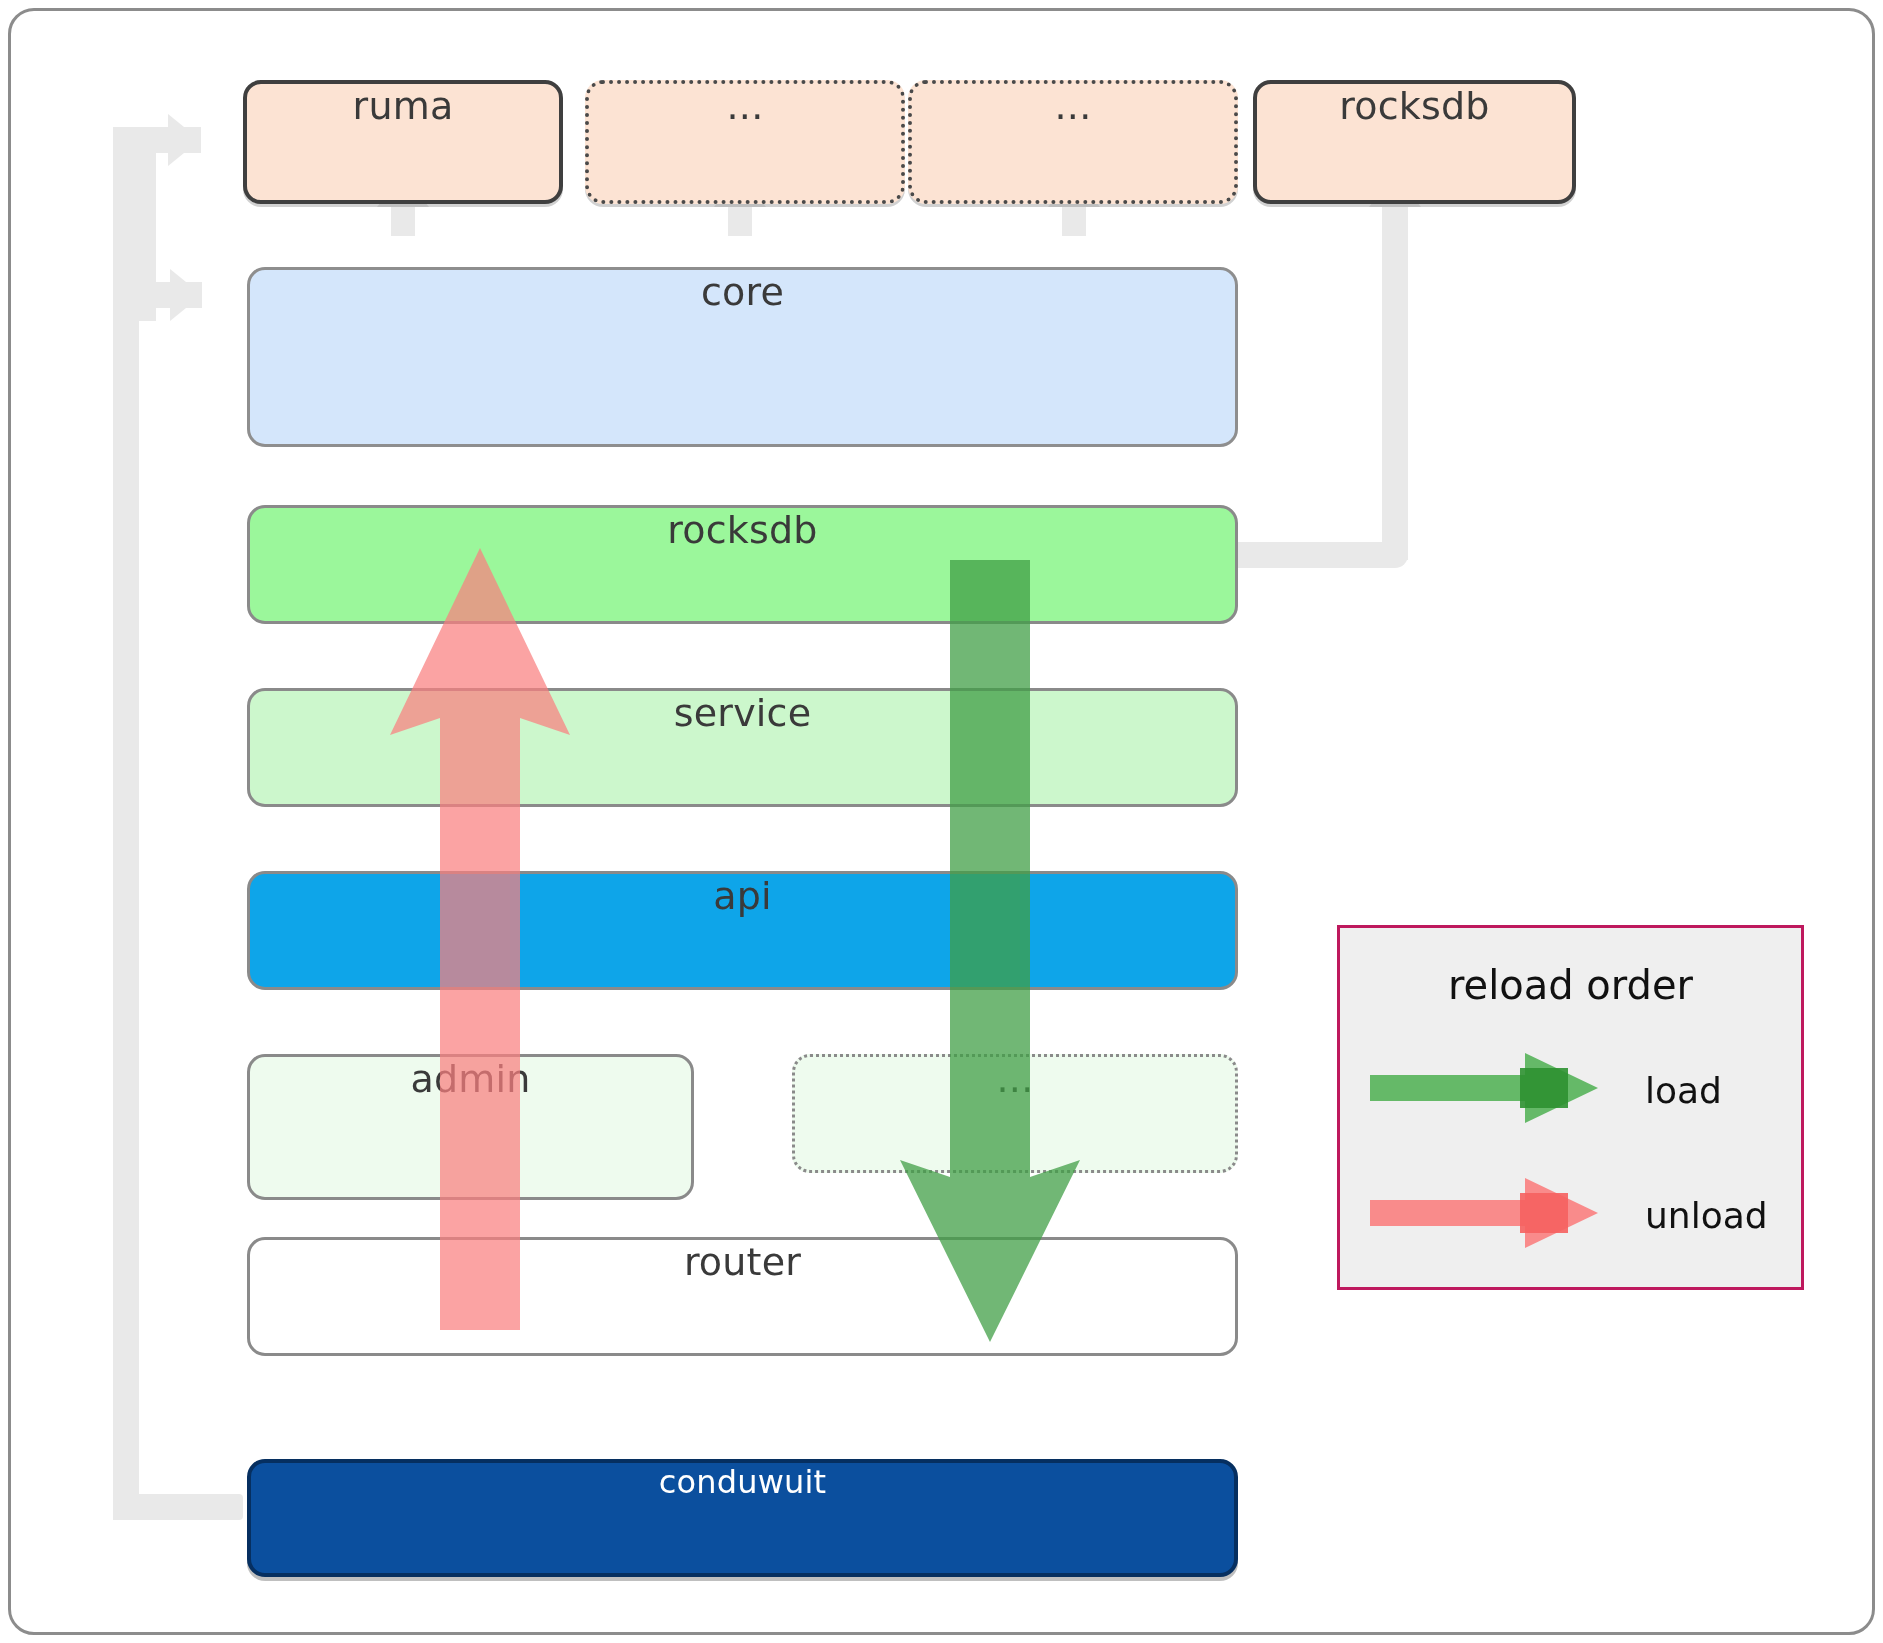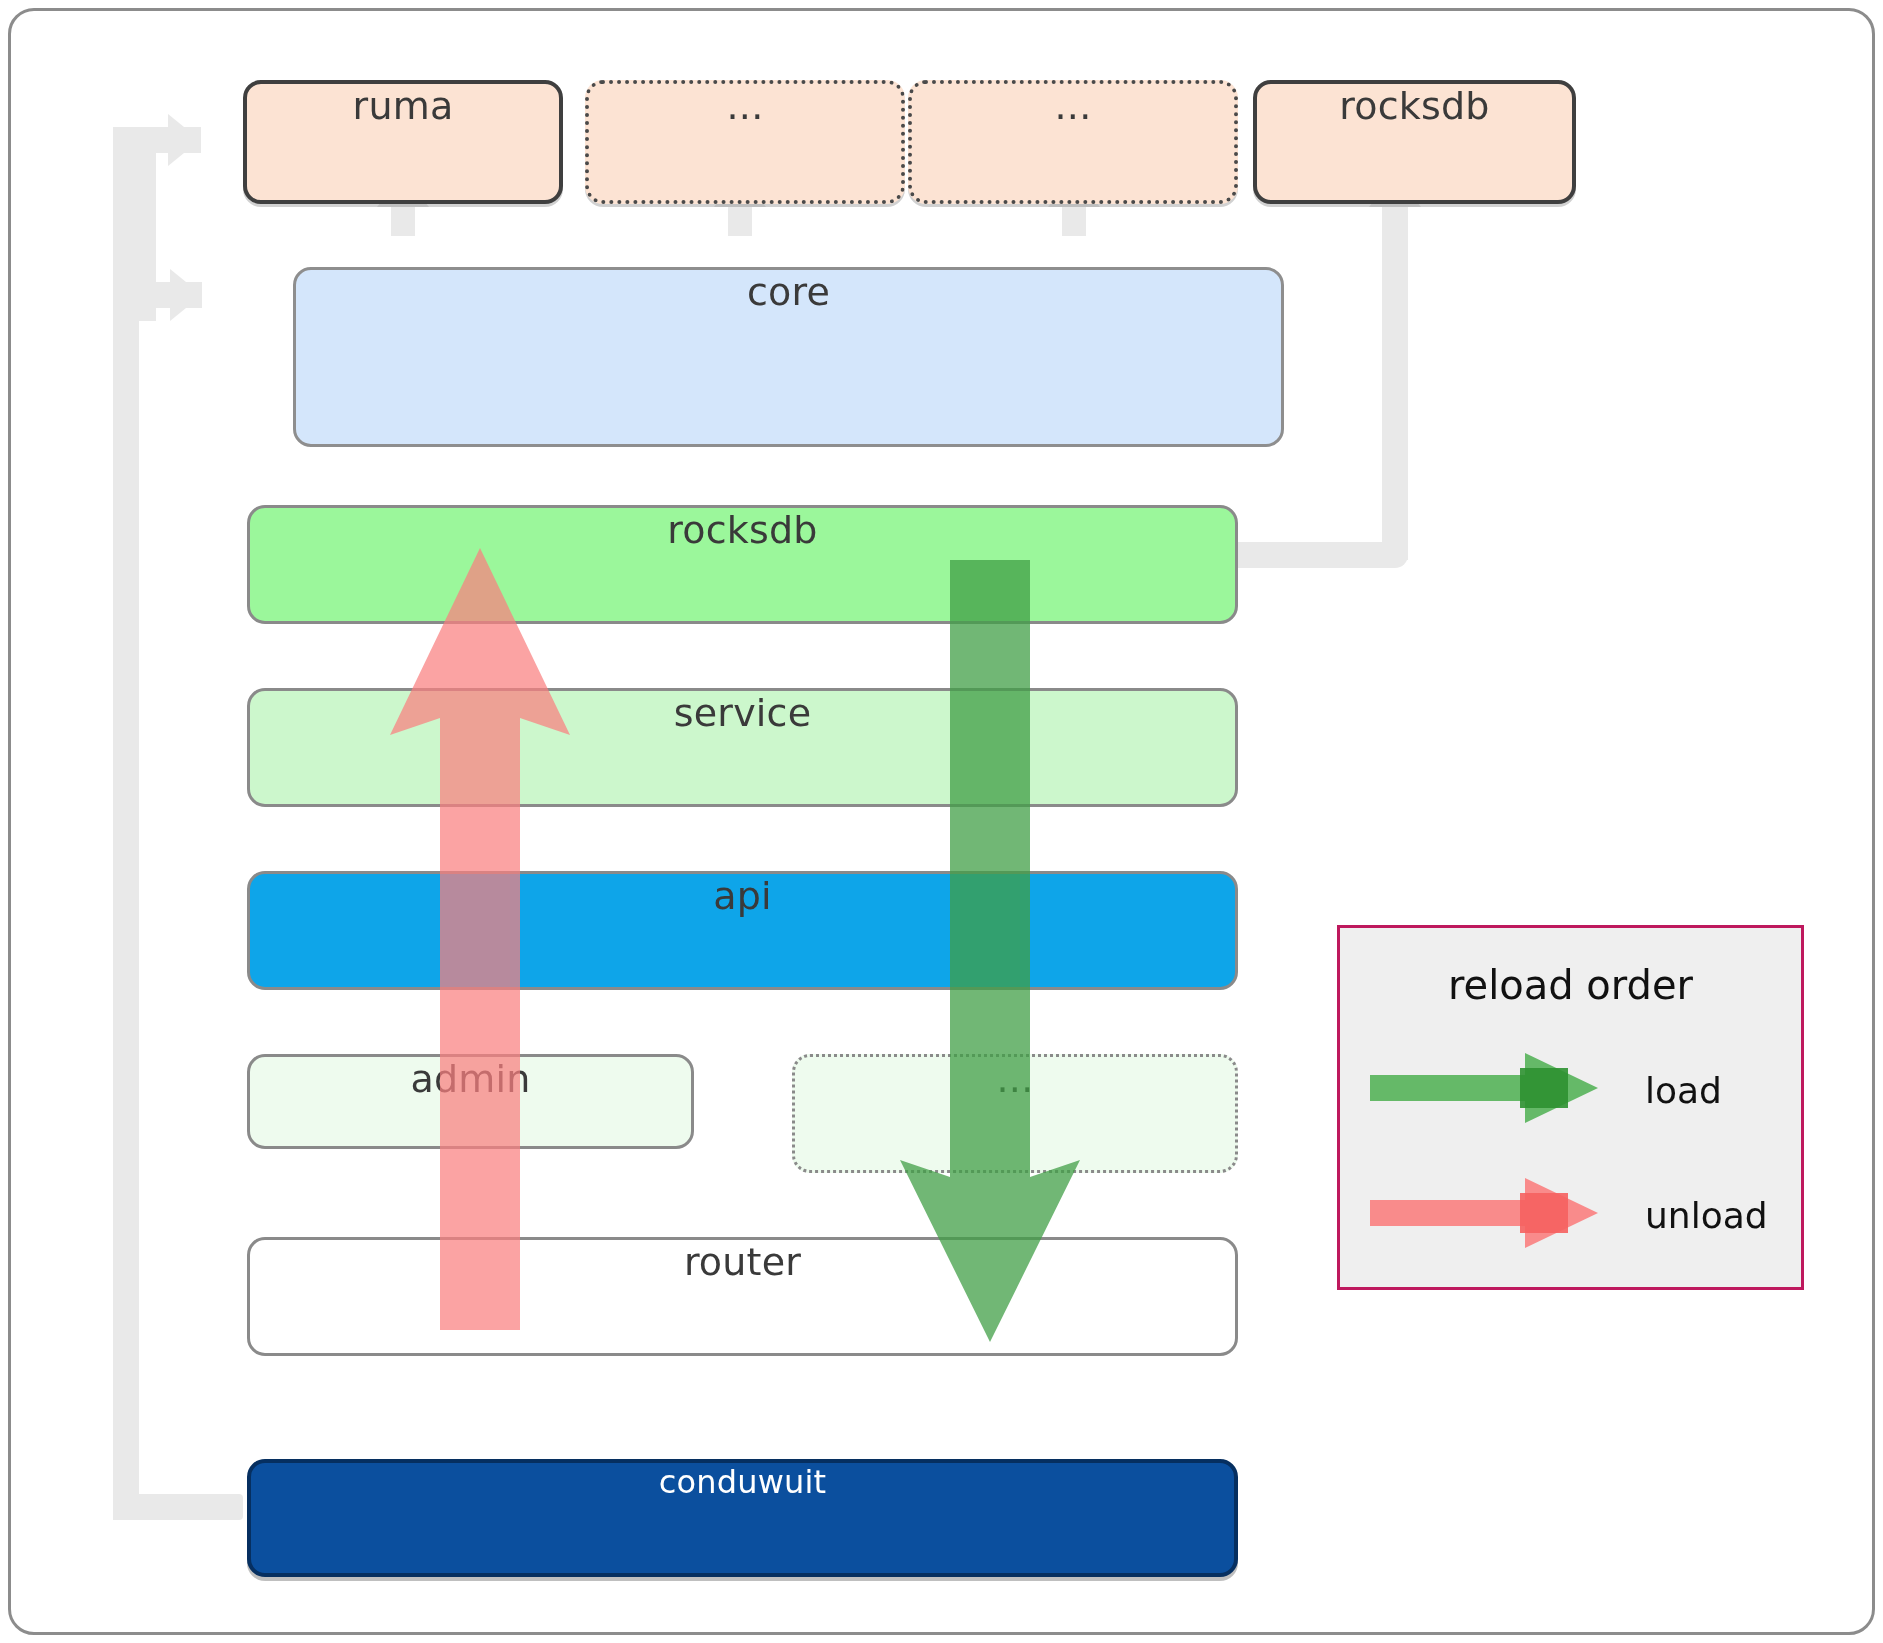--- a/index.html
+++ b/index.html
@@ -34,21 +34,20 @@
     border-radius:18px;
     box-shadow:0 3px 0 rgba(0,0,0,.18);
   }
   .box.dep.dotted{
     border:4px dotted #4a4a4a;
   }
   .box.core{
     background:#d4e6fb;
     border:3px solid #8e8e8e;
     border-radius:18px;
-    margin-left:46px;
   }
   .box.layer{
     border:3px solid #8a8a8a;
     border-radius:18px;
   }
   .box.layer.dotted{
     border:3px dotted #8a8a8a;
   }
   .box.main{
     background:#0b4f9e;
@@ -147,21 +146,21 @@
   </div>
 
   <div class="box layer" style="left:247px;top:688px;width:991px;height:119px;background:#ccf7cc;">
     <span>service</span>
   </div>
 
   <div class="box layer" style="left:247px;top:871px;width:991px;height:119px;background:#0ea5e9;">
     <span>api</span>
   </div>
 
-  <div class="box layer" style="left:247px;top:1054px;width:447px;height:95px;background:#eefbee;">
+  <div class="box layer" style="left:247px;top:1054px;width:447px;height:146px;background:#eefbee;">
     <span>admin</span>
   </div>
 
   <div class="box layer dotted" style="left:792px;top:1054px;width:446px;height:119px;background:#eefbee;">
     <span>...</span>
   </div>
 
   <div class="box layer" style="left:247px;top:1237px;width:991px;height:119px;background:#ffffff;">
     <span>router</span>
   </div>

